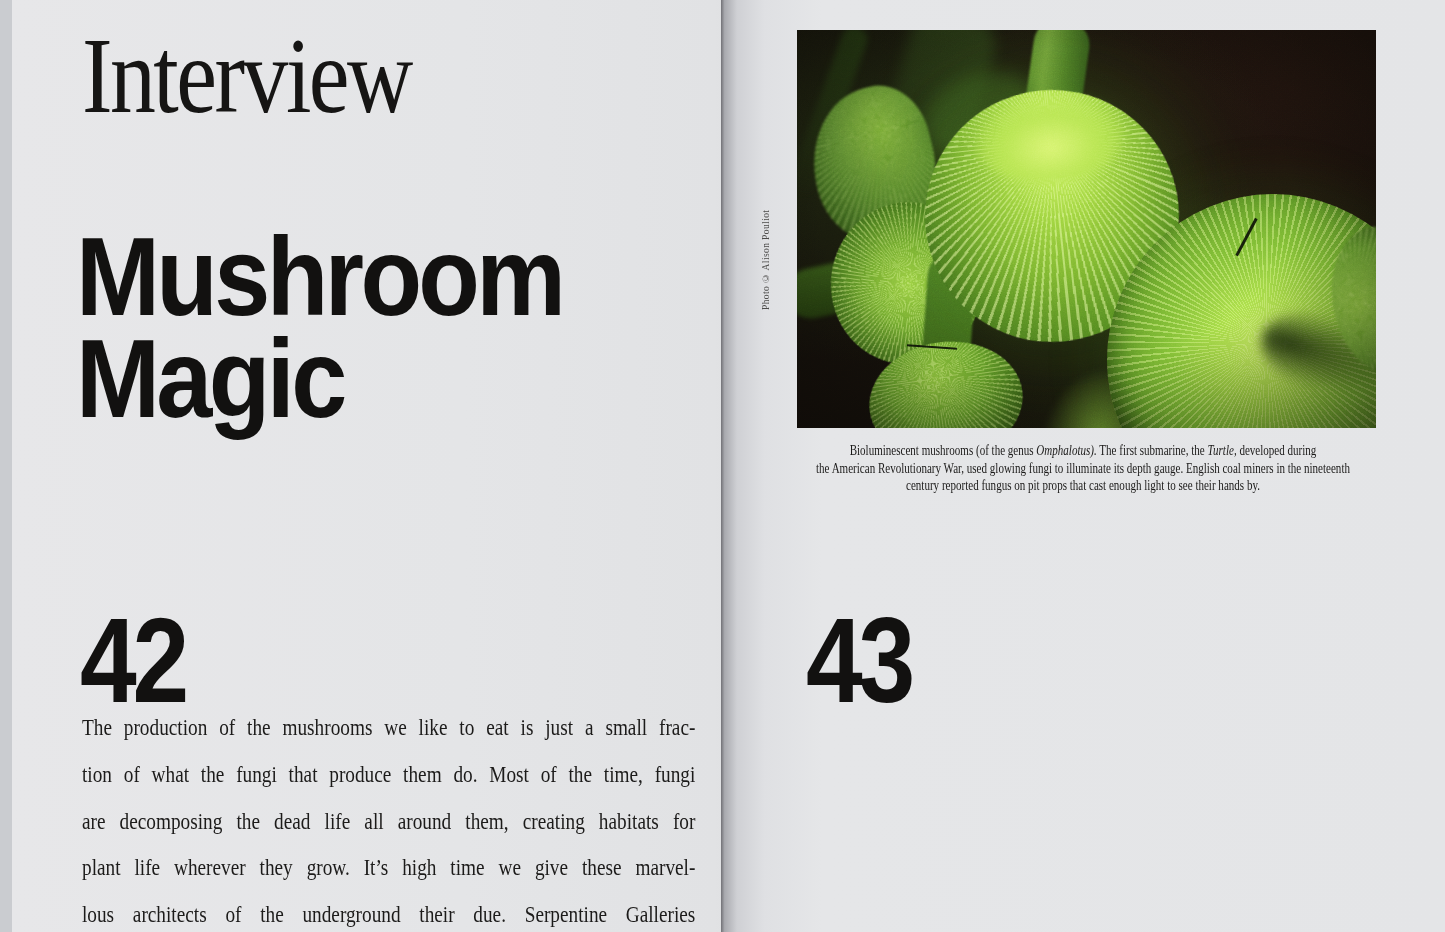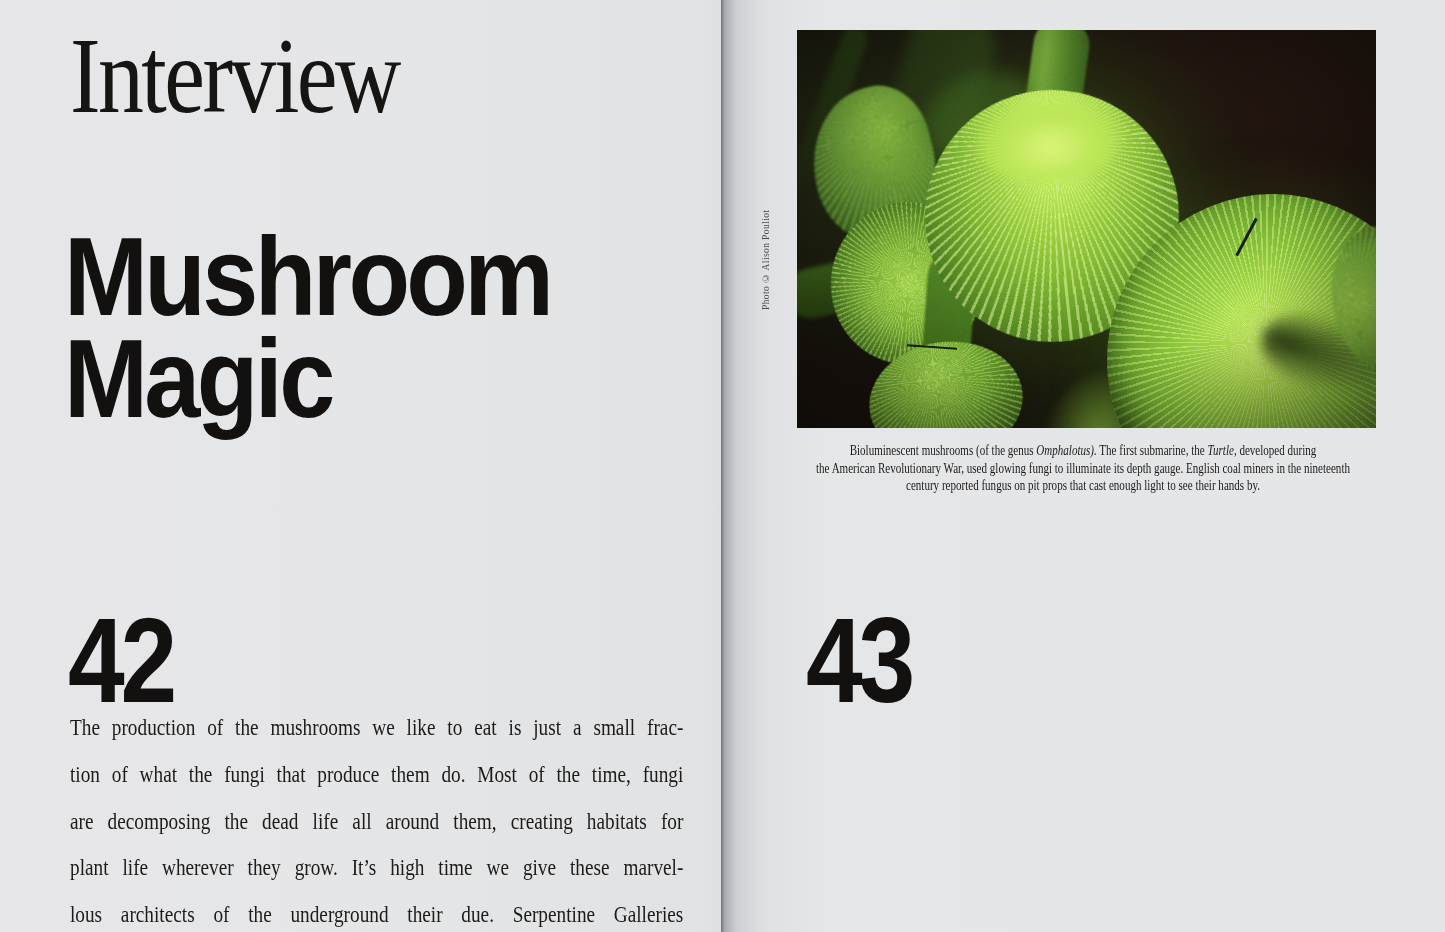--- a/index.html
+++ b/index.html
@@ -1,21 +1,21 @@
 <!DOCTYPE html>
 <html><head>
 <meta charset="utf-8">
 <style>
   html,body{margin:0;padding:0;background:#caccd0;}
   *{box-sizing:border-box;}
   #spread{position:relative;width:1445px;height:932px;overflow:hidden;
           font-family:"Liberation Serif",serif;color:#1b1a19;}
   
   .page{position:absolute;top:0;height:932px;}
-  #page-left{left:0;width:818px;
+  #page-left{left:12px;width:818px;
     background:linear-gradient(90deg,#e7e7e9 0%,#e4e5e7 55%,#e1e2e4 86%,#d4d5d8 95%,#b0b1b6 99%,#57575c 100%);}
   #page-right{left:721px;width:724px;
     background:linear-gradient(90deg,#717176 0%,#a9aaaf 0.5%,#cfd0d4 2.2%,#dfe0e3 6%,#e5e6e8 14%,#e4e5e7 100%);}
   
   #kicker{position:absolute;left:70px;top:22px;font-size:108px;line-height:1;
           letter-spacing:-3px;color:#161514;transform:scaleX(.85);transform-origin:left top;white-space:nowrap;}
   #feature-title{position:absolute;left:64px;top:226px;font-family:"Liberation Sans",sans-serif;
           font-weight:bold;font-size:112px;line-height:102px;letter-spacing:-4px;color:#121110;
           transform:scaleX(.9);transform-origin:left top;white-space:nowrap;}
   .folio{position:absolute;top:600px;font-family:"Liberation Sans",sans-serif;font-weight:bold;

